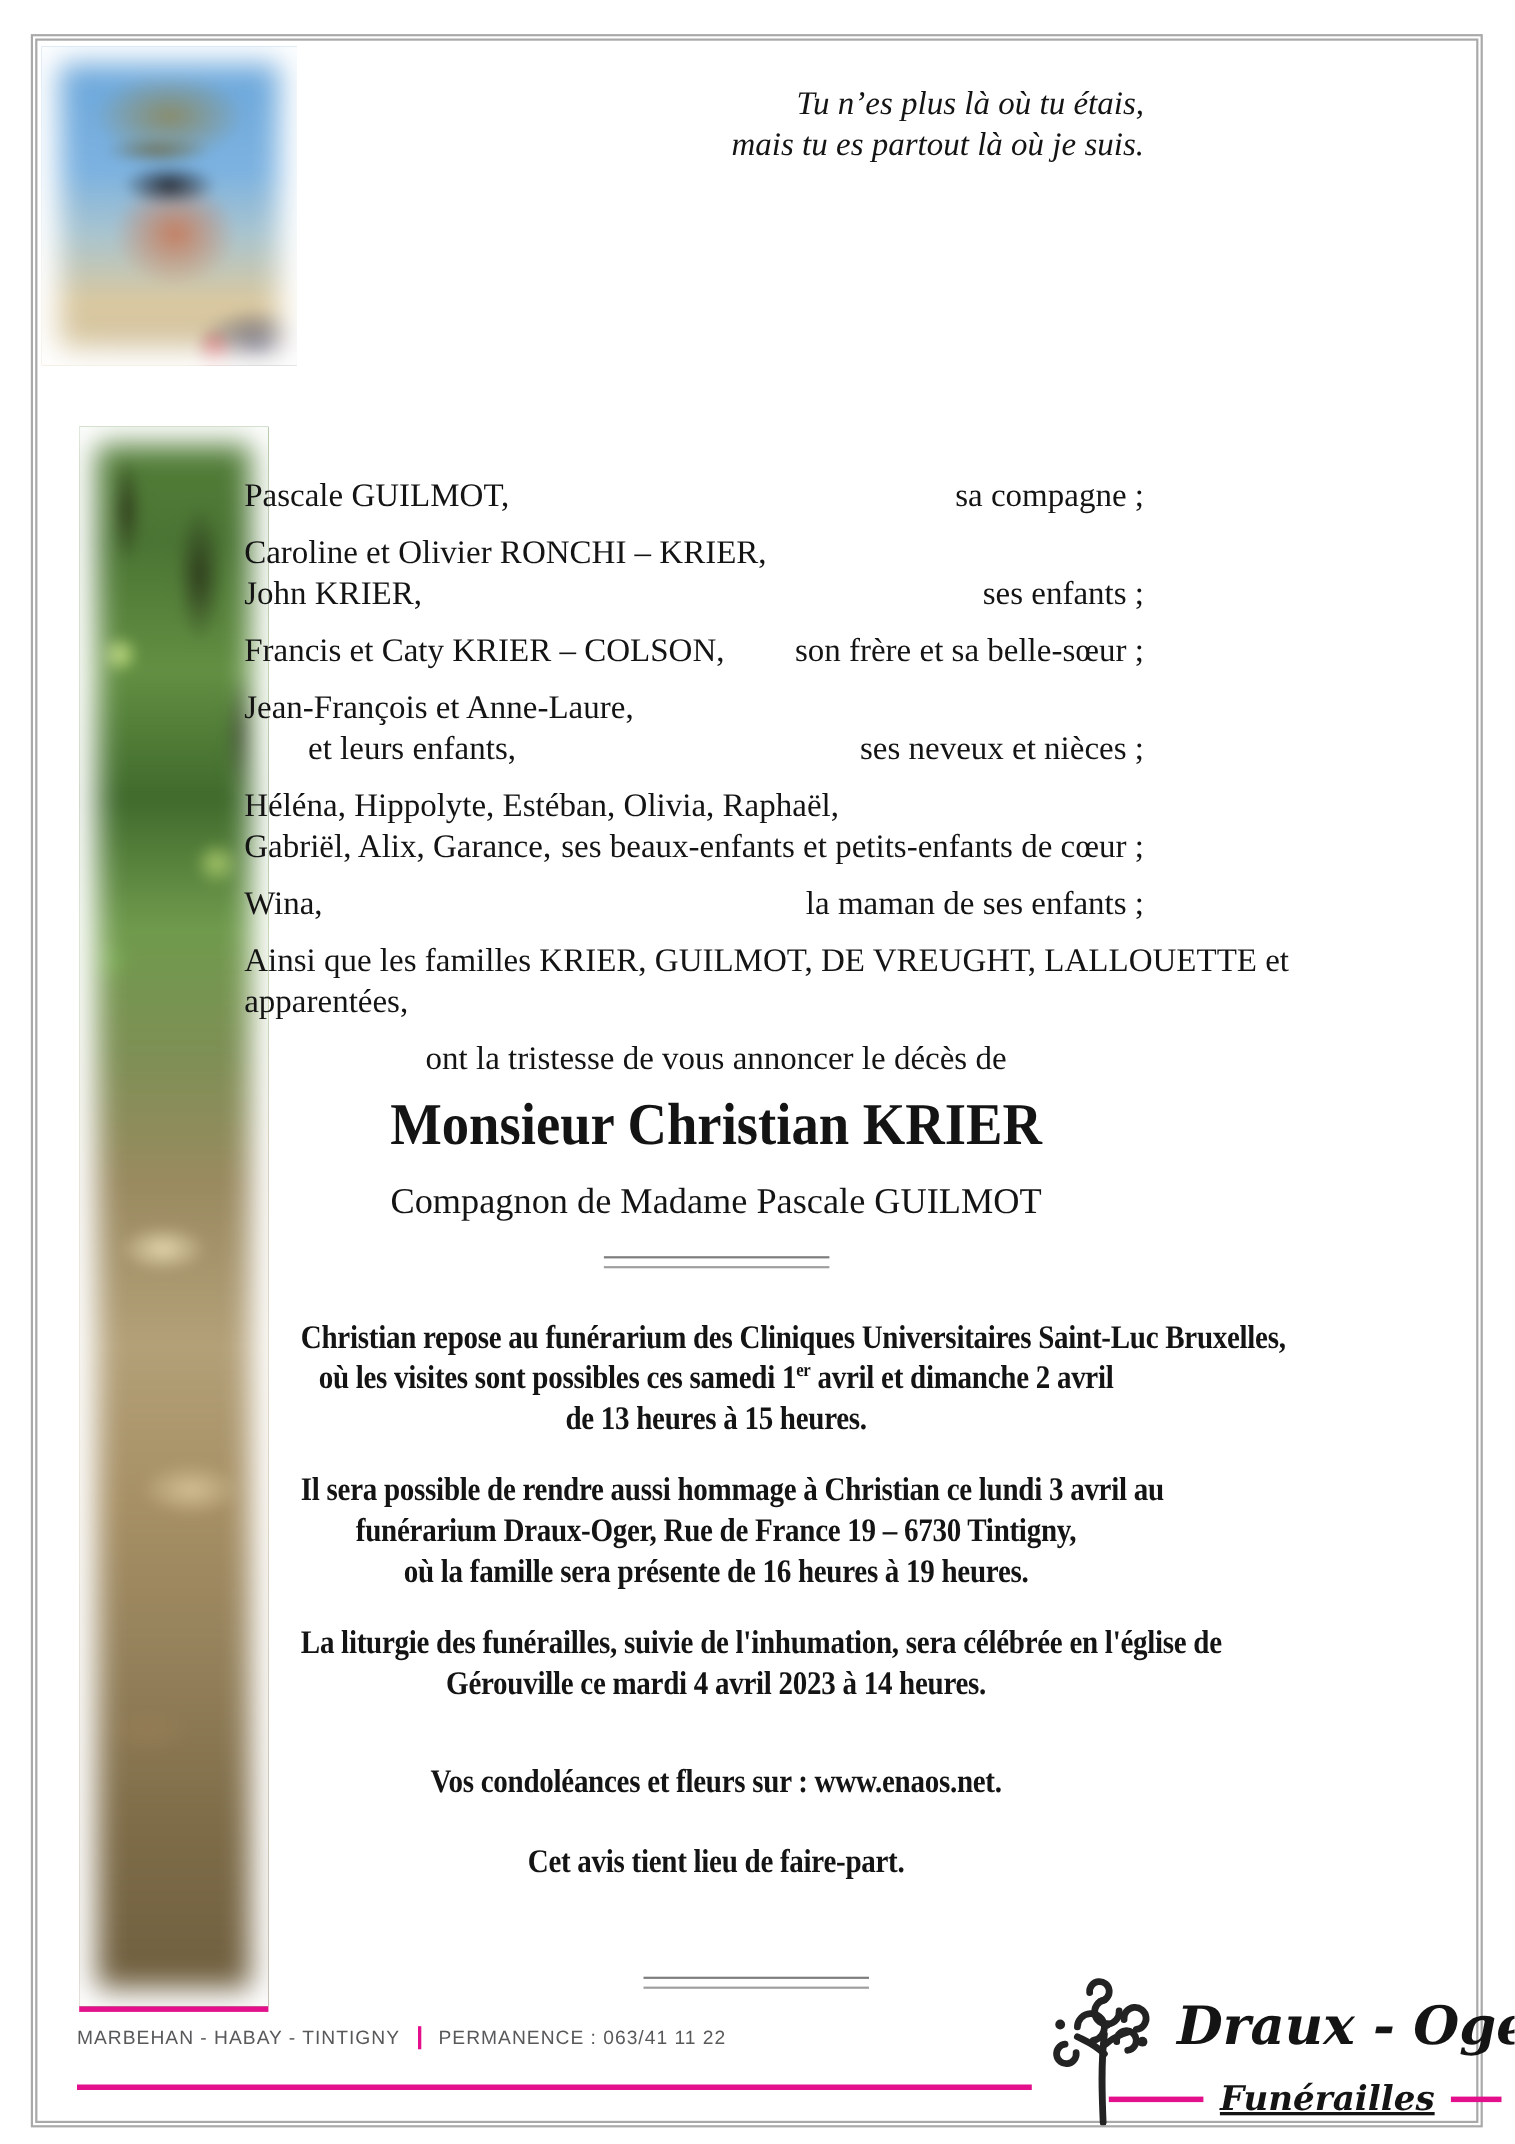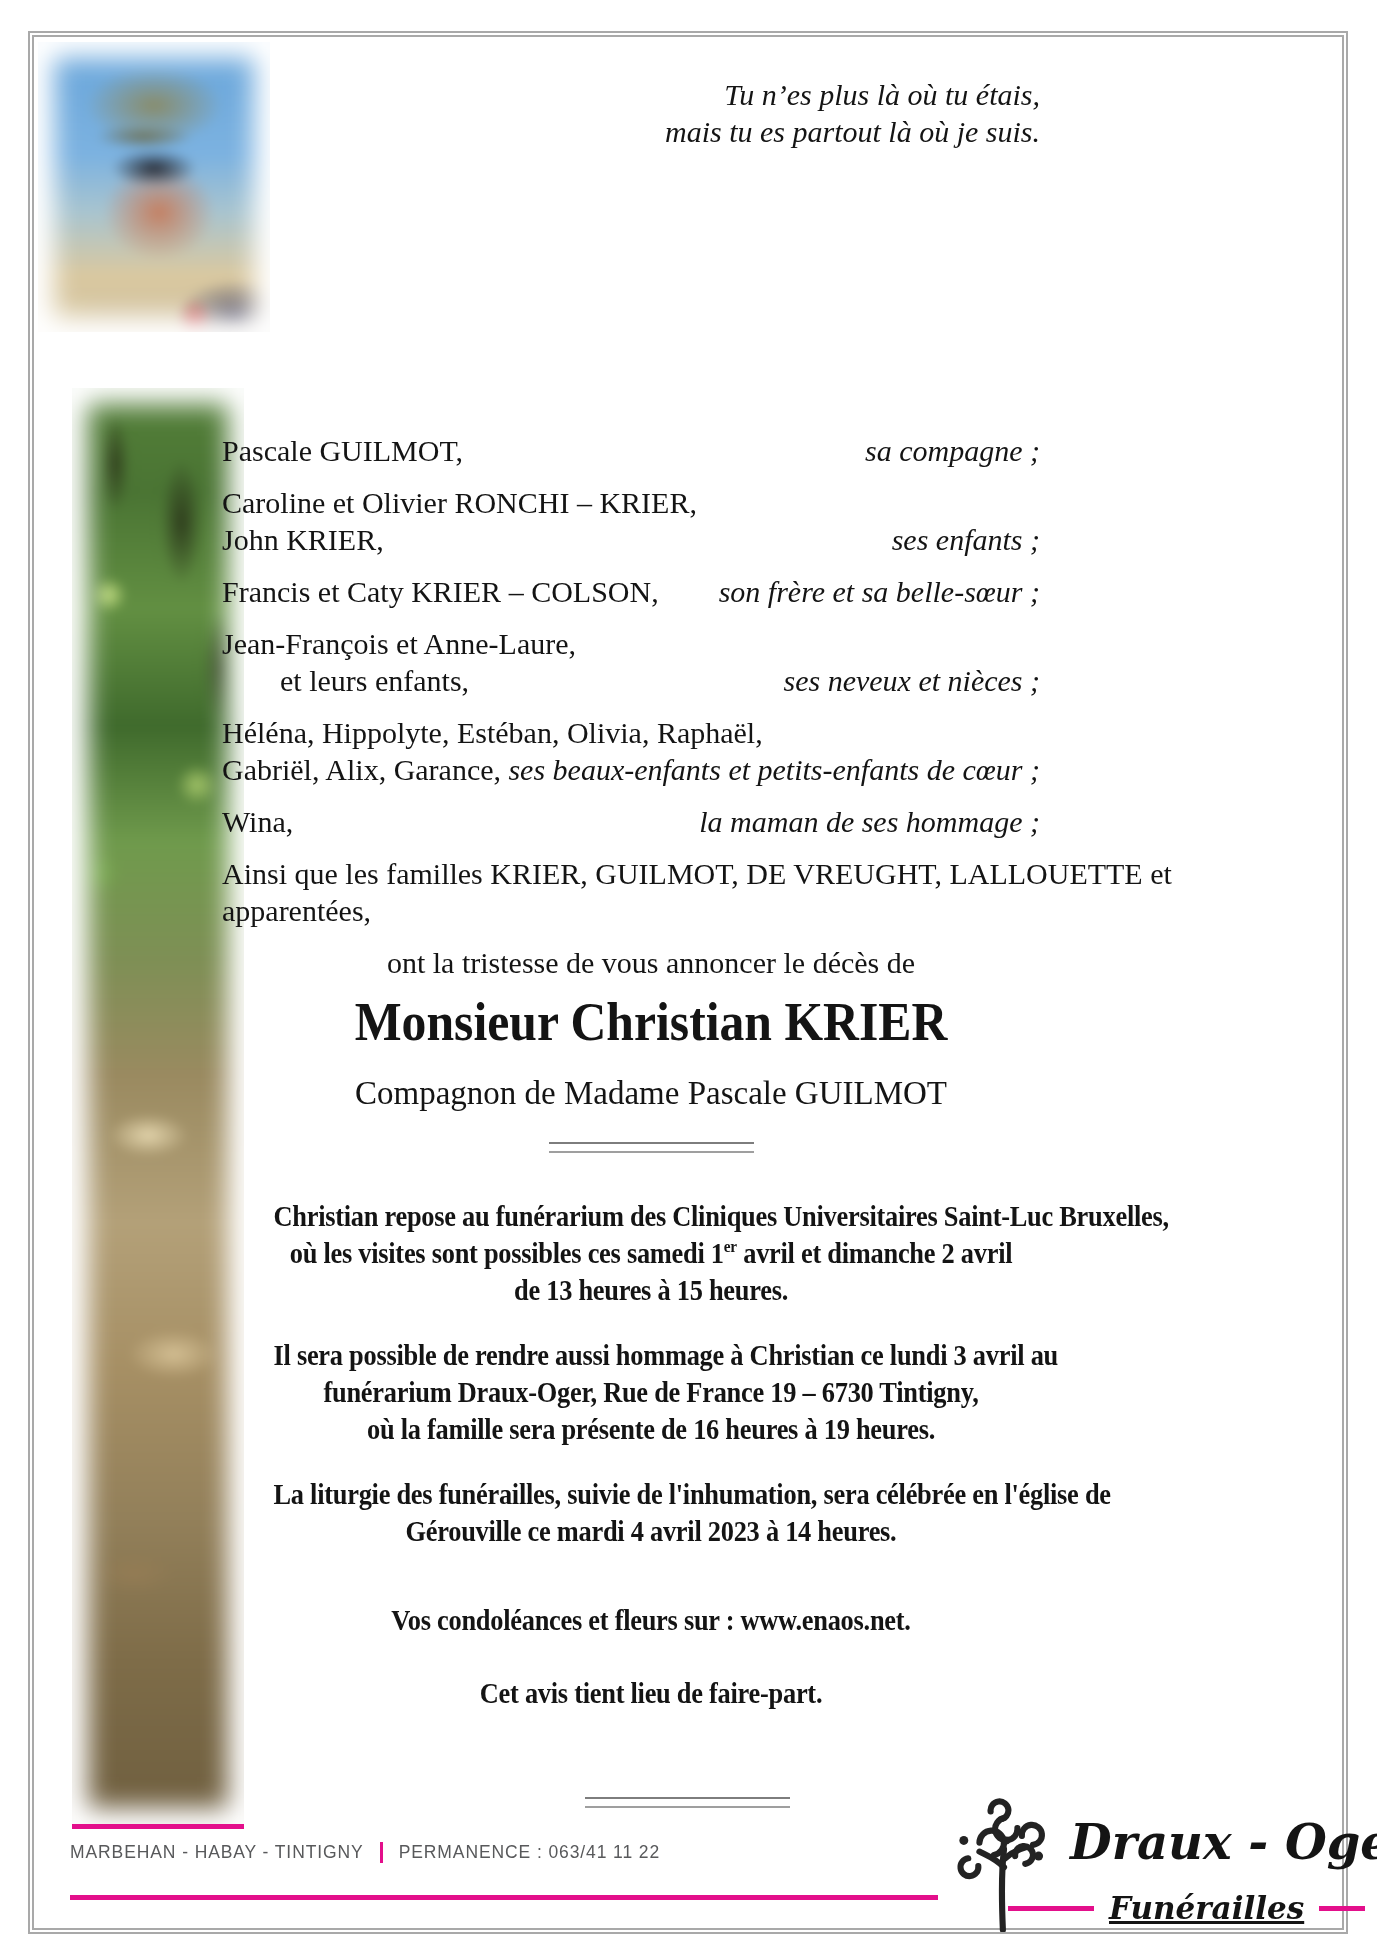--- a/index.html
+++ b/index.html
@@ -44,21 +44,21 @@
   
   #quote{position:absolute;right:337px;top:76px;text-align:right;
          font-style:italic;font-size:30px;line-height:37px;}
 
   
   #main-col{position:absolute;left:222px;top:432px;width:858px;font-size:30px;line-height:37px;}
   .family-rows{width:818px;}
   .family-row{position:relative;margin-bottom:15px;}
   .name-line{display:block;white-space:nowrap;}
   .name-line.indent{padding-left:58px;}
-  .role-line{position:absolute;right:0;bottom:0;font-style:italic;white-space:nowrap;}
+  .role-line{position:absolute;right:0;bottom:0;white-space:nowrap;}
   .centered{text-align:center;}
   #intro-line{margin-top:15px;text-align:center;}
   #deceased-title{margin-top:10px;font-size:54px;line-height:62px;font-weight:bold;
                   transform:scaleX(.92);transform-origin:50% 0;white-space:nowrap;}
   #deceased-subtitle{margin-top:19px;font-size:33px;line-height:42px;text-align:center;}
   #birth-death{margin-top:14px;}
   .sep{height:7px;width:205px;border-top:2px solid #7d7d7d;border-bottom:2px solid #9f9f9f;box-sizing:content-box;}
   #sep1{margin:28px auto 0 auto;}
   .notice-p{font-weight:bold;transform:scaleX(.88);transform-origin:50% 0;letter-spacing:-.3px;}
   .notice-p .nline{white-space:nowrap;display:block;}
@@ -133,21 +133,21 @@
       </div>
 
       <div class="family-row">
         <span class="name-line">Héléna, Hippolyte, Estéban, Olivia, Raphaël,</span>
         <span class="name-line">Gabriël, Alix, Garance,</span>
         <span class="role-line">ses beaux-enfants et petits-enfants de cœur ;</span>
       </div>
 
       <div class="family-row">
         <span class="name-line">Wina,</span>
-        <span class="role-line">la maman de ses hommage ;</span>
+        <span class="role-line">la maman de ses enfants ;</span>
       </div>
 
       <div class="family-row">
         <span class="name-line">Ainsi que les familles KRIER, GUILMOT, DE VREUGHT, LALLOUETTE et</span>
         <span class="name-line">apparentées,</span>
       </div>
     </div>
 
     <div id="intro-line" class="centered">ont la tristesse de vous annoncer le décès de</div>
     <div id="deceased-title" class="centered">Monsieur Christian KRIER</div>

